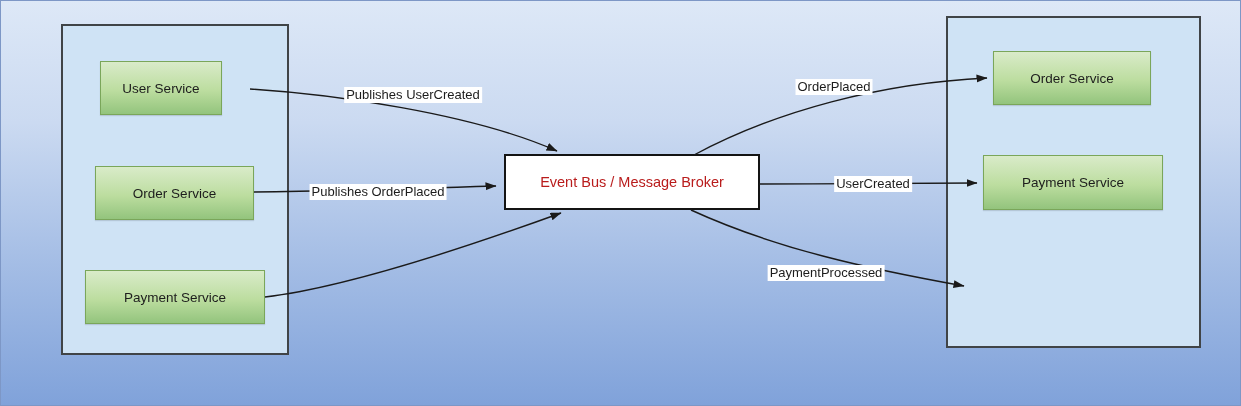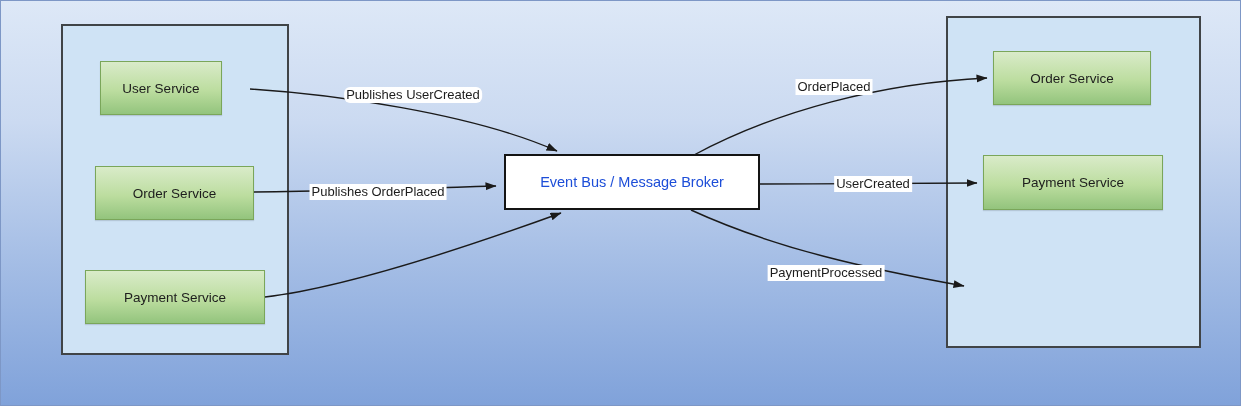--- a/index.html
+++ b/index.html
@@ -27,21 +27,21 @@
     display:flex;align-items:center;justify-content:center;
     font-size:13.5px;color:#1d1d1d;
     box-shadow:0 1px 1px rgba(0,0,0,0.12);
   }
   .broker-box{
     position:absolute;
     background:#ffffff;
     border:2px solid #141414;
     box-sizing:border-box;
     display:flex;align-items:center;justify-content:center;
-    font-size:14.5px;color:#1d4ed8;
+    font-size:14.5px;color:#b91c1c;
   }
   .edge-label{
     position:absolute;
     transform:translate(-50%,-50%);
     background:#ffffff;
     padding:0 2px;
     font-size:13px;line-height:16px;color:#1c1c1c;
     white-space:nowrap;
   }
   svg.edges{position:absolute;left:0;top:0;z-index:5;}
@@ -87,19 +87,19 @@
     <span>Event Bus / Message Broker</span>
   </div>
 
   <div class="service-box" style="left:992px;top:50px;width:158px;height:54px;">
     <span>Order Service</span>
   </div>
   <div class="service-box" style="left:982px;top:154px;width:180px;height:55px;">
     <span>Payment Service</span>
   </div>
 
-  <div class="edge-label" style="left:412px;top:94px;border-radius:6px;">Publishes UserCreated</div>
+  <div class="edge-label" style="left:412px;top:94px;">Publishes UserCreated</div>
   <div class="edge-label" style="left:377px;top:191px;text-align:right;">Publishes OrderPlaced</div>
   <div class="edge-label" style="left:833px;top:86px;">OrderPlaced</div>
   <div class="edge-label" style="left:872px;top:183px;">UserCreated</div>
   <div class="edge-label" style="left:825px;top:272px;">PaymentProcessed</div>
 
 </div>
 
 </body></html>

